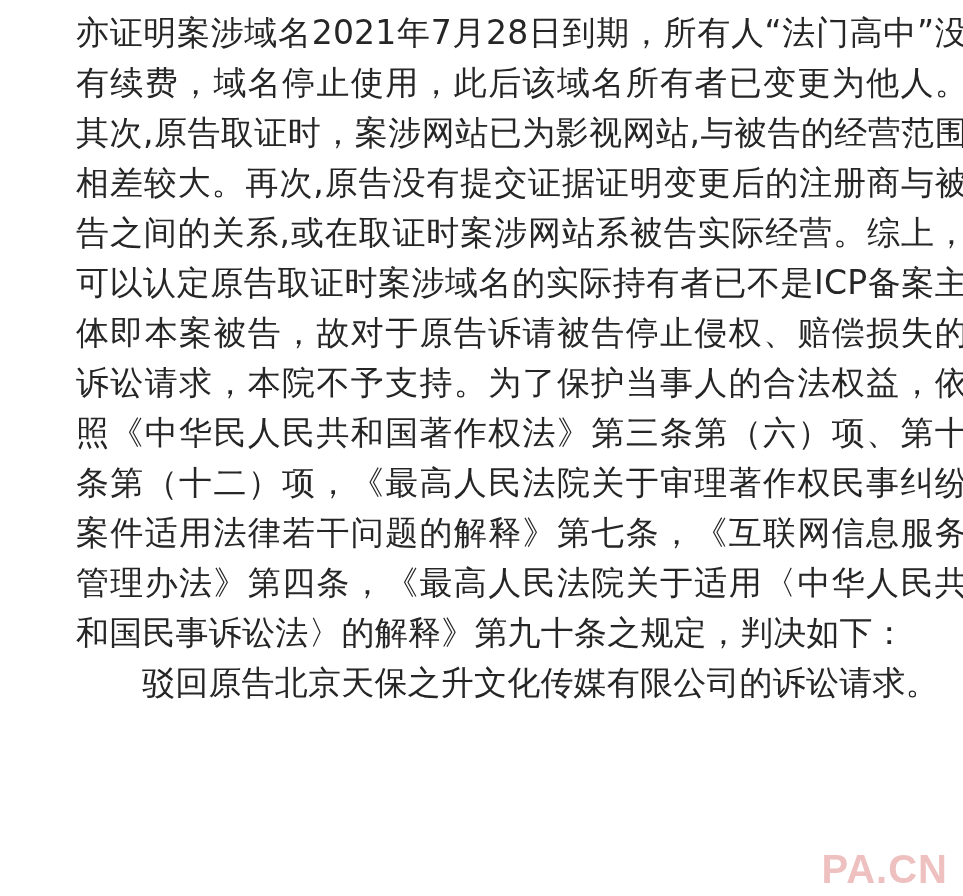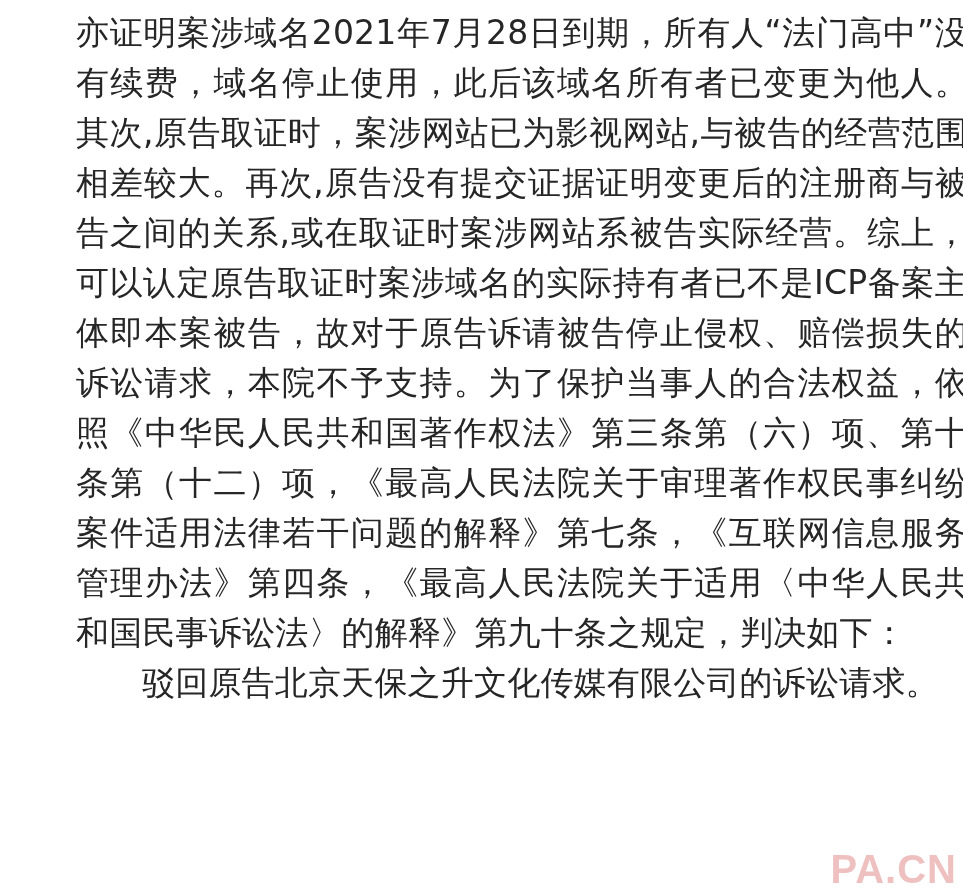--- a/index.html
+++ b/index.html
@@ -33,21 +33,21 @@
     text-indent: 0;
   }
   .para + .para {
     margin-top: 0;
   }
   .indent-2 {
     text-indent: 66px;
   }
   .watermark {
     position: absolute;
-    right: 6px;
+    right: 15px;
     bottom: 4px;
     font-size: 40px;
     font-weight: bold;
     color: #e8a9a9;
     opacity: 0.72;
     letter-spacing: 1px;
     font-family: "Liberation Sans", sans-serif;
     user-select: none;
     pointer-events: none;
   }

